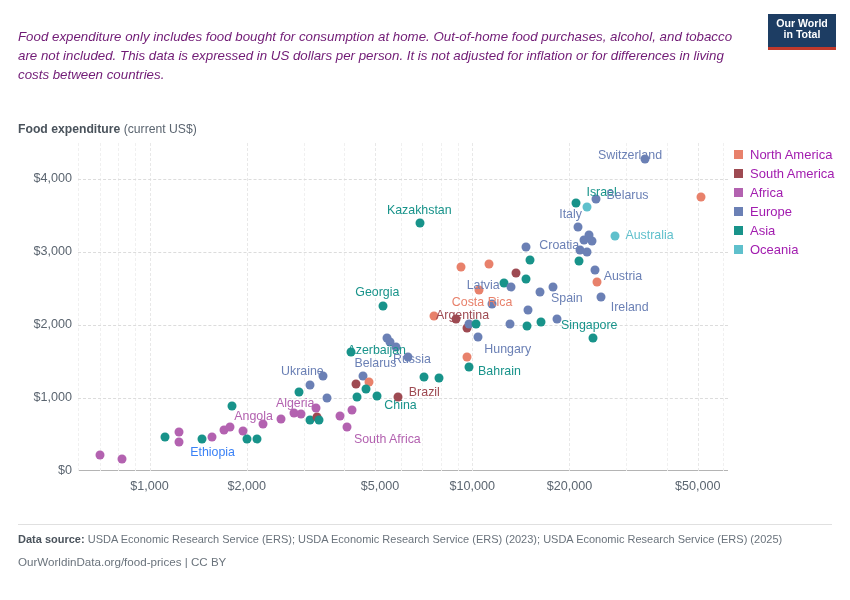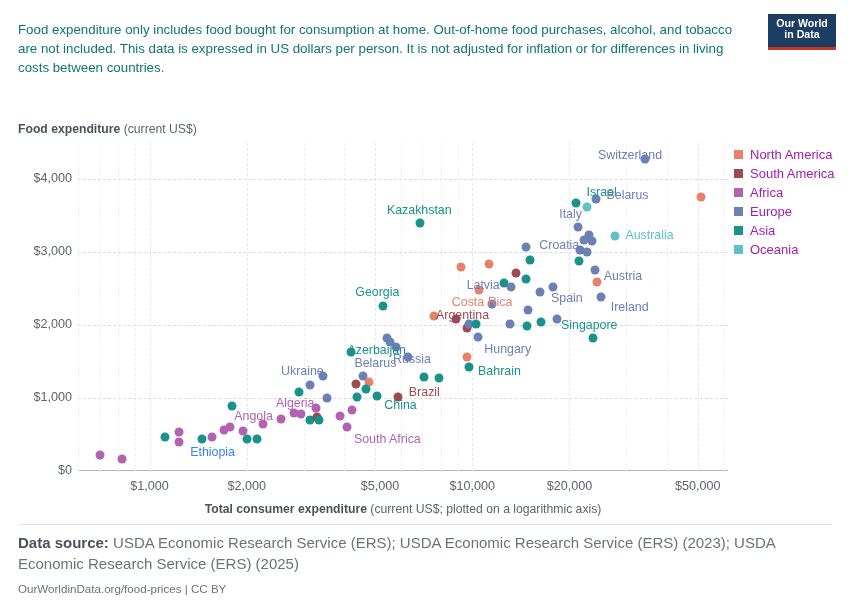--- a/index.html
+++ b/index.html
@@ -16,23 +16,24 @@
 
   
   .header { position:absolute; left:18px; top:12px; width:740px; }
   .title {
     font-family:"Liberation Serif", serif;
     font-size:25.5px; font-weight:700; color:#1d2b3a;
     letter-spacing:-0.2px; line-height:1.12; margin:0;
     white-space:nowrap;
   }
   .subtitle {
-    margin-top:9px;
-    font-size:13.3px; line-height:1.42; color:#0f766e;
+    margin-top:16px;
+    font-size:13.3px; line-height:1.42; color:#701a75;
     width:722px;
+    font-style:italic;
   }
   .owid-logo {
     position:absolute; right:14px; top:14px;
     width:68px; height:36px;
     background:#1d3d63; color:#fff;
     font-size:10.6px; font-weight:700; line-height:1.08;
     text-align:center; padding-top:4px;
     border-bottom:3px solid #c0392b;
     font-family:"Liberation Sans", sans-serif;
   }
@@ -93,36 +94,36 @@
   .legend-row { display:flex; align-items:center; height:17.5px; margin-bottom:1.5px; }
   .legend-swatch { width:9px; height:9px; margin-right:7px; flex:0 0 auto; }
   .legend-label { font-size:13px; color:#a21caf; }
 
   
   .footer-sep {
     position:absolute; left:18px; top:524px; width:814px; height:1px;
     background:#e0e0e0;
   }
   .footer { position:absolute; left:18px; top:532px; width:814px; }
-  .src { font-size:15px; color:#6a737c; line-height:1.42; }
+  .src { font-size:11px; color:#6a737c; line-height:1.42; }
   .src b { color:#4a535c; font-weight:700; }
   .lic { margin-top:7px; font-size:11.6px; color:#6a737c; }
 </style>
 </head>
 <body>
 
 <div id="root">
 
   <div class="header">
     <div class="subtitle">Food expenditure only includes food bought for consumption at home. Out-of-home food purchases, alcohol, and tobacco are not included. This data is expressed in US dollars per person. It is not adjusted for inflation or for differences in living costs between countries.</div>
   </div>
 
   <div class="owid-logo">
     <div>Our World</div>
-    <div>in Data</div>
+    <div>in Total</div>
   </div>
 
   <div class="y-axis-title">
     <b>Food expenditure</b><span> (current US$)</span>
   </div>
 
   <div class="plot" id="plot">
     <div class="axis-baseline"></div>
   <div class="grid-v minor" style="left: 0px;"></div>
       <div class="grid-v minor" style="left: 21.6039px;"></div>
@@ -272,23 +273,20 @@
       <div class="dlabel" style="left: 523.605px; top: 48.7689px; color: rgb(24, 147, 138);">Israel</div>
       <div class="dlabel" style="left: 492.603px; top: 70.8222px; color: rgb(107, 128, 181);">Italy</div>
       <div class="dlabel" style="left: 549.571px; top: 52.1244px; color: rgb(107, 128, 181);">Belarus</div>
       <div class="dlabel" style="left: 544.988px; top: 132.827px; color: rgb(107, 128, 181);">Austria</div>
       <div class="dlabel" style="left: 551.71px; top: 163.796px; color: rgb(107, 128, 181);">Ireland</div>
       <div class="dlabel" style="left: 571.576px; top: 92.2978px; color: rgb(95, 192, 204);">Australia</div>
       <div class="dlabel" style="left: 511.226px; top: 181.613px; color: rgb(24, 147, 138);">Singapore</div>
       <div class="dlabel" style="left: 552px; top: 12.0356px; color: rgb(107, 128, 181);">Switzerland</div>
     </div>
 
-  <div class="x-axis-title">
-    <b>Total consumer expenditure</b><span> (current US$; plotted on a logarithmic axis)</span>
-  </div>
 
   <div class="legend" id="legend">
       <div class="legend-row">
         <span class="legend-swatch" style="background: rgb(232, 129, 107);"></span>
         <span class="legend-label">North America</span>
       </div>
       <div class="legend-row">
         <span class="legend-swatch" style="background: rgb(158, 74, 82);"></span>
         <span class="legend-label">South America</span>
       </div>

